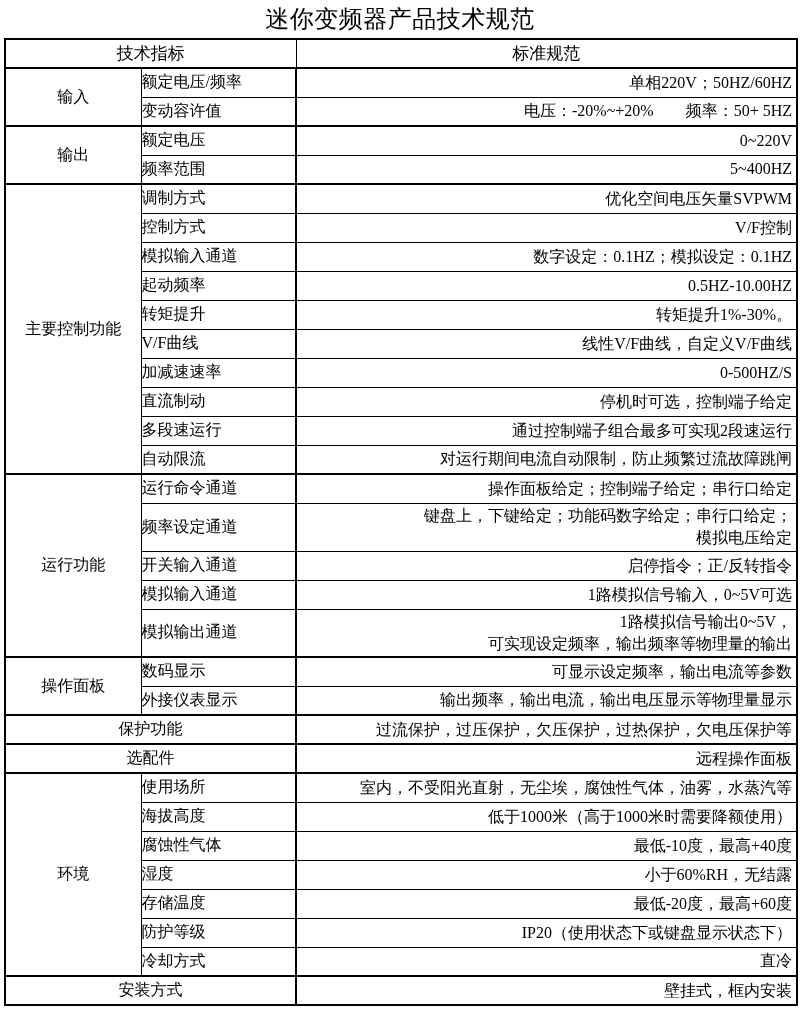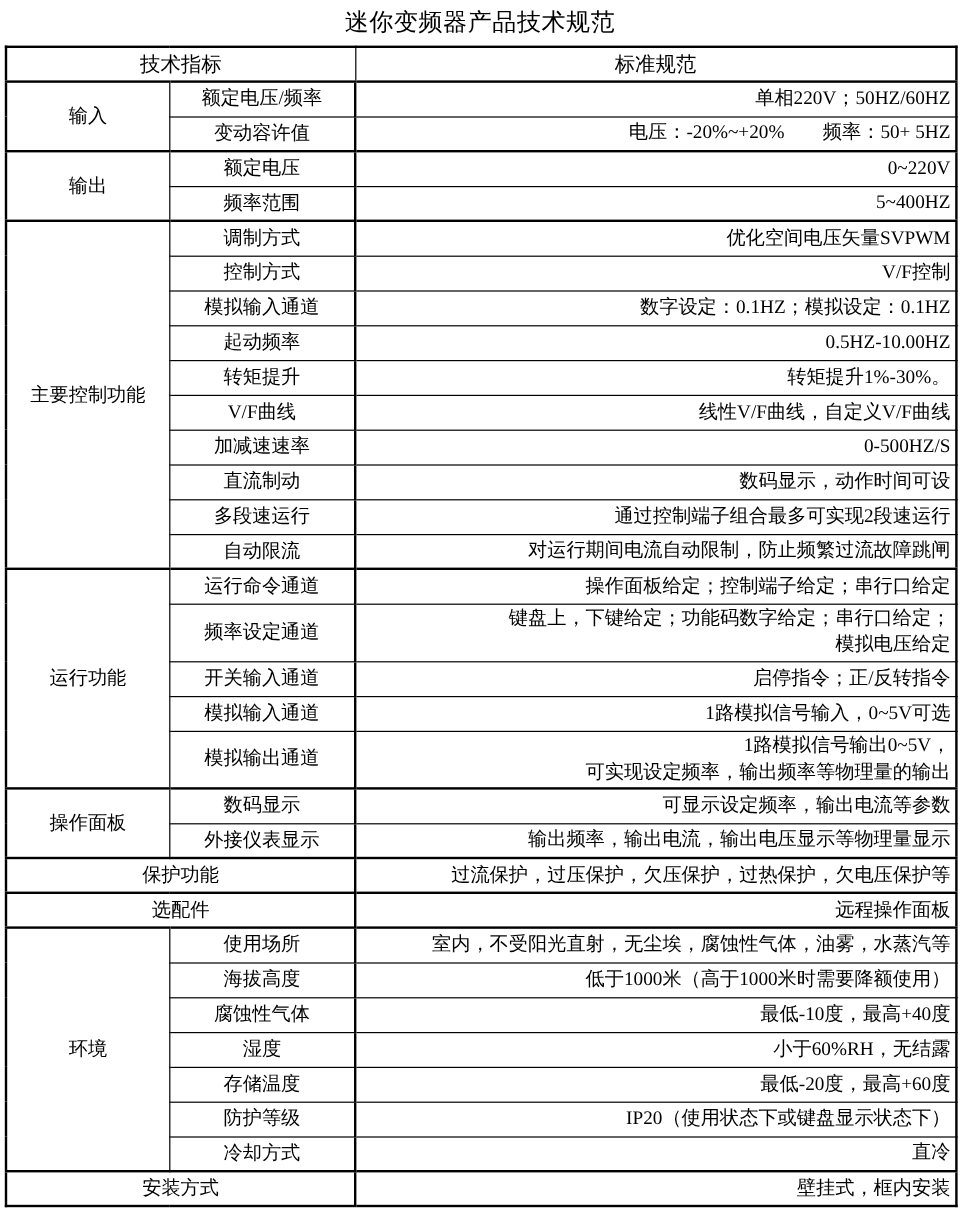--- a/index.html
+++ b/index.html
@@ -10,21 +10,21 @@
     font-family: "Liberation Serif", "DejaVu Serif", serif;
   }
   .page {
     width: 800px;
     height: 1022px;
     background: #ffffff;
     box-sizing: border-box;
   }
   .doc-title {
     text-align: center;
-    font-size: 20px;
+    font-size: 24px;
     line-height: 24px;
     padding-top: 7px;
     padding-bottom: 7px;
     letter-spacing: 0.5px;
   }
   table.spec-table {
     border-collapse: collapse;
     table-layout: fixed;
     width: 792px;
     margin-left: 4px;
@@ -41,21 +41,20 @@
     overflow: hidden;
   }
   tr { height: 29px; }
   tr.tall { height: 48px; font-family: Liberation Serif, serif; }
   tr.secstart td { border-top: 2px solid #000; }
   td.cat {
     text-align: center;
     vertical-align: middle;
   }
   td.item {
-    text-align: center;
     vertical-align: middle;
   }
   td.spec {
     text-align: right;
     vertical-align: middle;
     padding: 1px 4px;
     border-left: 2px solid #000;
     white-space: pre-line;
     line-height: 22px;
   }
@@ -130,21 +129,21 @@
     <tr>
       <td class="item">V/F曲线</td>
       <td class="spec">线性V/F曲线，自定义V/F曲线</td>
     </tr>
     <tr>
       <td class="item">加减速速率</td>
       <td class="spec">0-500HZ/S</td>
     </tr>
     <tr>
       <td class="item">直流制动</td>
-      <td class="spec">数码显示，动作时间可设</td>
+      <td class="spec">停机时可选，控制端子给定</td>
     </tr>
     <tr>
       <td class="item">多段速运行</td>
       <td class="spec">通过控制端子组合最多可实现2段速运行</td>
     </tr>
     <tr>
       <td class="item">自动限流</td>
       <td class="spec">对运行期间电流自动限制，防止频繁过流故障跳闸</td>
     </tr>
 

